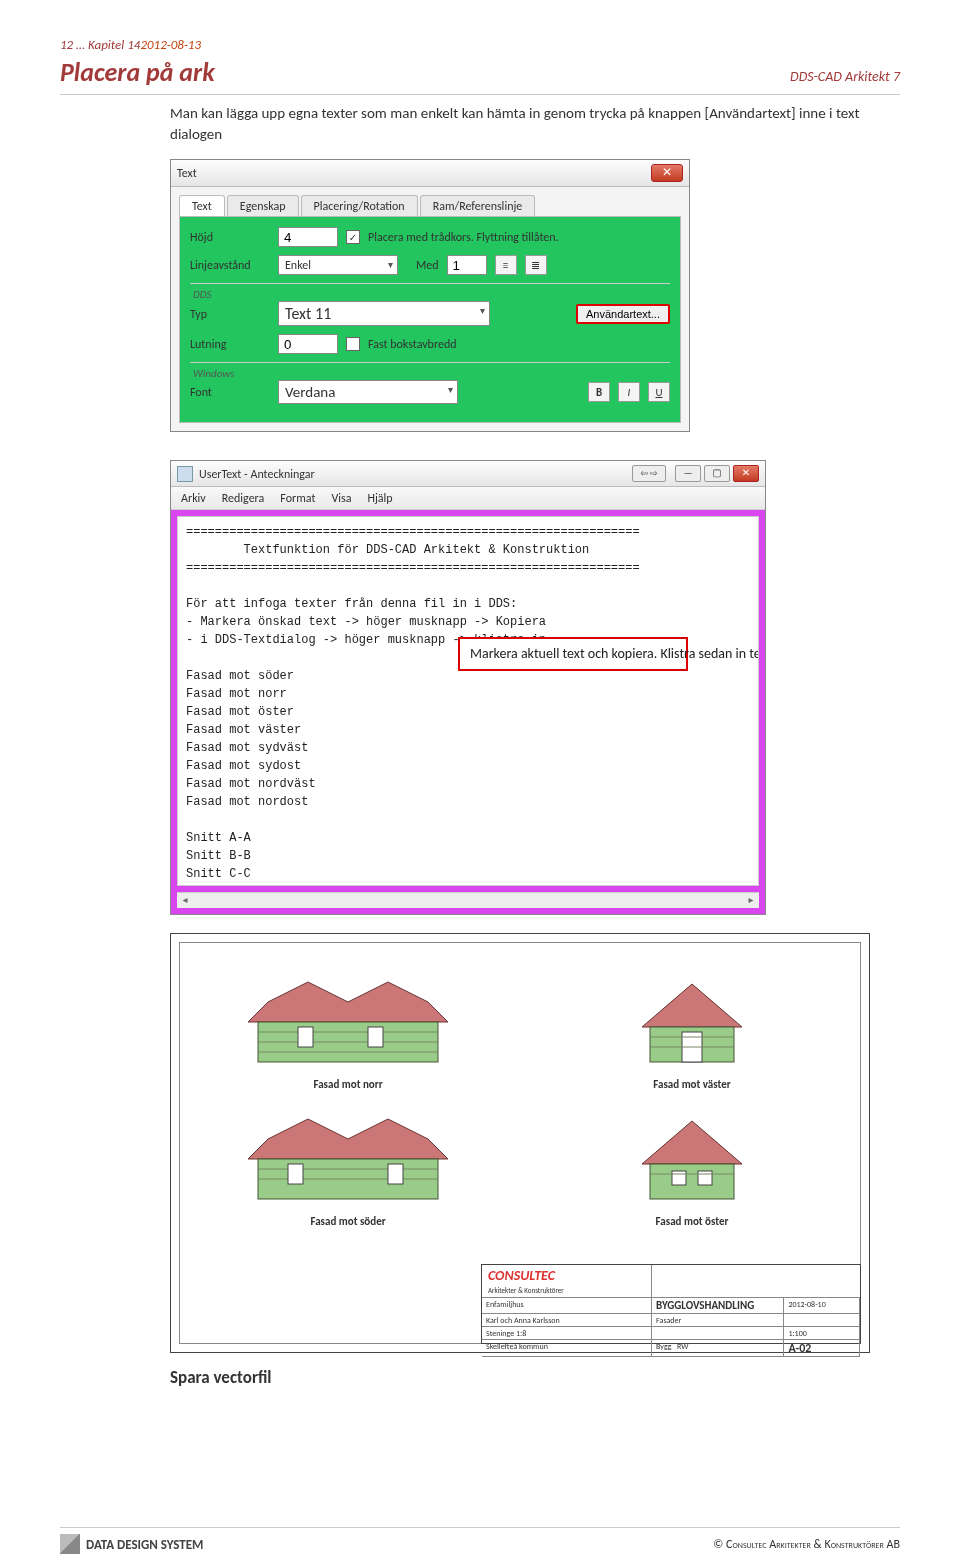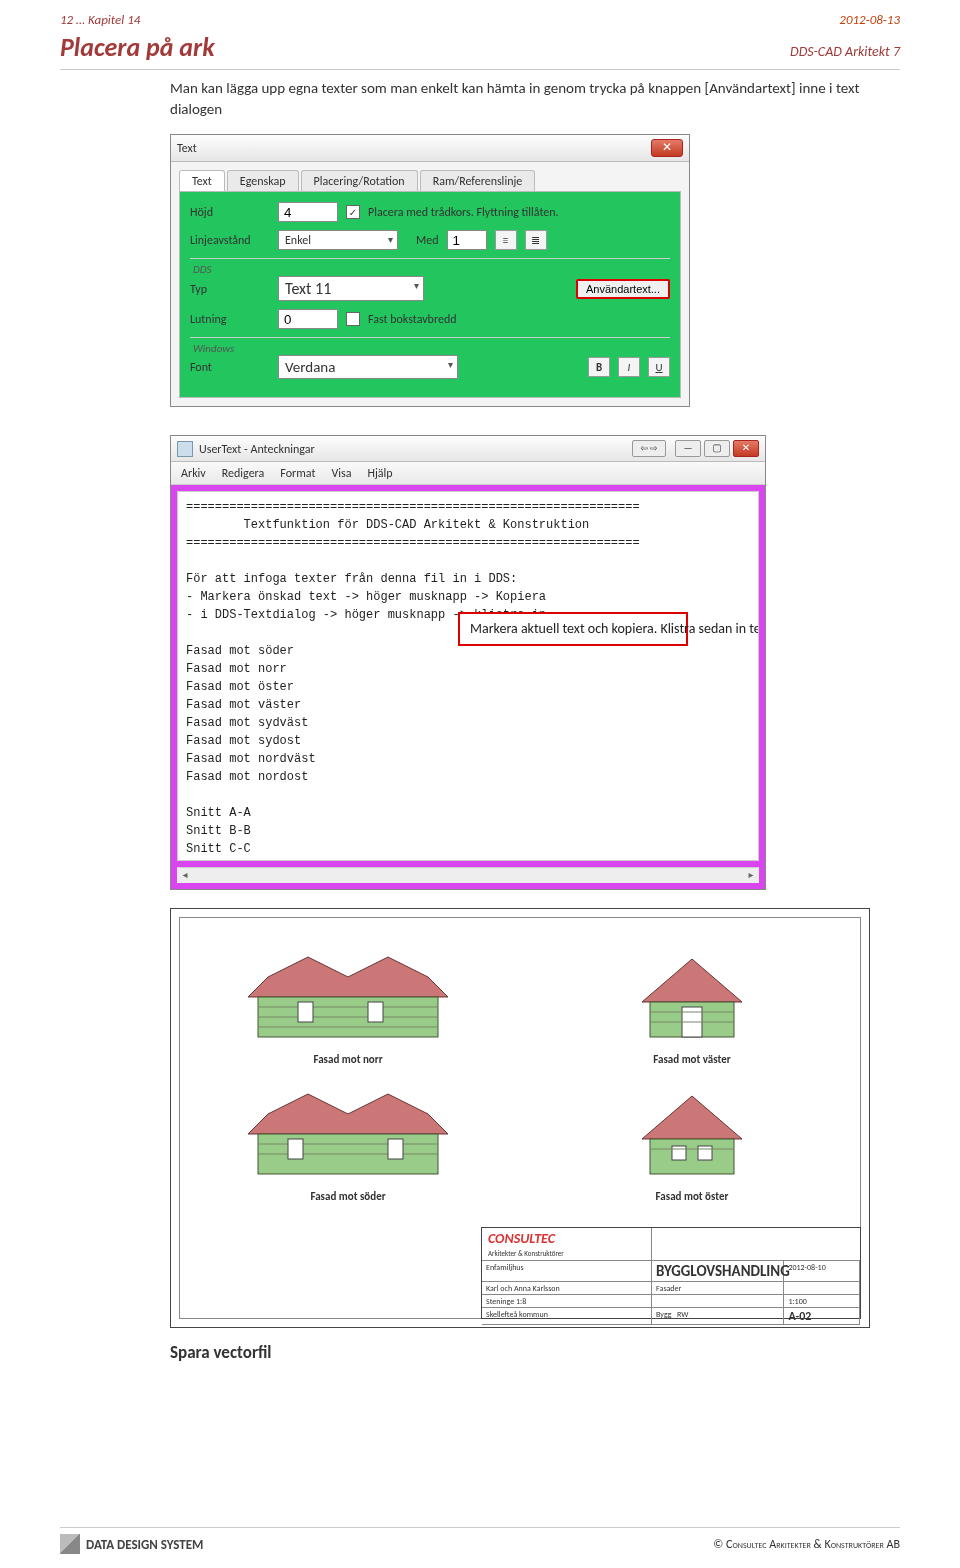--- a/index.html
+++ b/index.html
@@ -7,22 +7,22 @@
     width: 960px;
     height: 1568px;
     background: #fff;
     font-family: Calibri, Arial, sans-serif;
     font-size: 14px;
     color: #333;
     position: relative;
   }
   .header {
     display: flex;
-    justify-content: space-between;
     padding: 12px 60px 4px 60px;
+    margin-top: 25px;
   }
   .chapter { color: #a33a3a; font-size: 13px; font-style: italic; }
   .date { color: #c2410c; font-size: 13px; font-style: italic; }
   .title-row {
     display: flex;
     justify-content: space-between;
     padding: 0 60px 6px 60px;
     align-items: baseline;
   }
   .page-title { color: #a33a3a; font-size: 26px; font-style: italic; font-weight: bold; }
@@ -149,28 +149,28 @@
     position:absolute; top:8px; left:8px; right:8px; bottom:8px;
     border:1px solid #888;
   }
   .houses { position:absolute; top:20px; left:20px; right:20px; bottom:100px; }
   .hrow { display:flex; justify-content:space-around; height:46%; align-items:flex-end; gap:30px;}
   .house-block { text-align:center; flex:1; }
   .house-svg { height:100px; }
   .house-caption { font-size:11px; font-weight:bold; margin-top:2px;}
   .titleblock {
     position:absolute; bottom:8px; right:8px;
-    width:380px; height:92px; border:1px solid #444; background:#fff;
+    width:380px; height:80px; border:1px solid #444; background:#fff;
     font-size:8px;
   }
   .tb-row { border-bottom:1px solid #888; }
   .tb-logo { color:#d33; font-weight:bold; font-size:14px; padding:2px 6px; font-style:italic;}
   .tb-grid { display:grid; grid-template-columns: 45% 35% 20%; font-size:8px;}
   .tb-grid div { border-right:1px solid #888; border-bottom:1px solid #888; padding:1px 4px; }
-  .tb-main { font-size:15px; font-weight:bold; }
+  .tb-main { font-size:11px; font-weight:bold; }
 
   .spara { font-size:17px; font-weight:bold; margin: 14px 0 0 0; }
 
   .footer {
     position:absolute; bottom:14px; left:60px; right:60px;
     display:flex; justify-content:space-between; align-items:center;
     border-top:1px solid #ccc; padding-top:6px;
   }
   .dds-logo { display:flex; align-items:center; gap:6px; font-size:13px; font-weight:bold; color:#444;}
   .dds-cube { width:20px; height:20px; background:linear-gradient(135deg,#bbb 50%,#888 50%); }
@@ -215,21 +215,21 @@
         <span class="lbl">Linjeavstånd</span>
         <span class="dropdown w120">Enkel</span>
         <span style="margin-left:10px;">Med</span>
         <input class="inp w40" value="1" style="">
         <span class="icon-btn">≡</span>
         <span class="icon-btn">≣</span>
       </div>
       <div class="group-lbl">DDS</div>
       <div class="row">
         <span class="lbl">Typ</span>
-        <span class="dropdown" style="width:146px; font-size:16px;">Text 11</span>
+        <span class="dropdown" style="width:212px; font-size:16px;">Text 11</span>
         <span style="flex:1"></span>
         <button class="anvandar-btn">Användartext...</button>
       </div>
       <div class="row">
         <span class="lbl">Lutning</span>
         <input class="inp w60" value="0" style="">
         <span class="chk"></span>
         <span>Fast bokstavbredd</span>
       </div>
       <div class="group-lbl">Windows</div>

